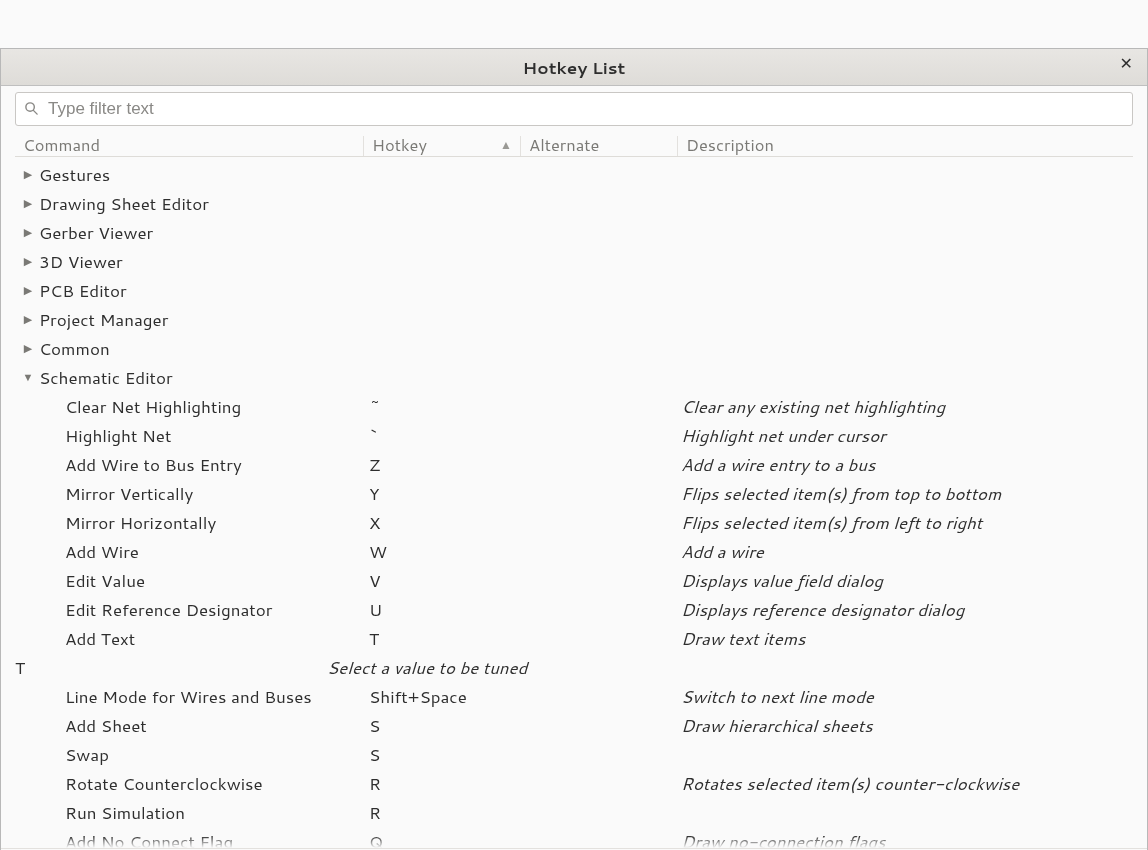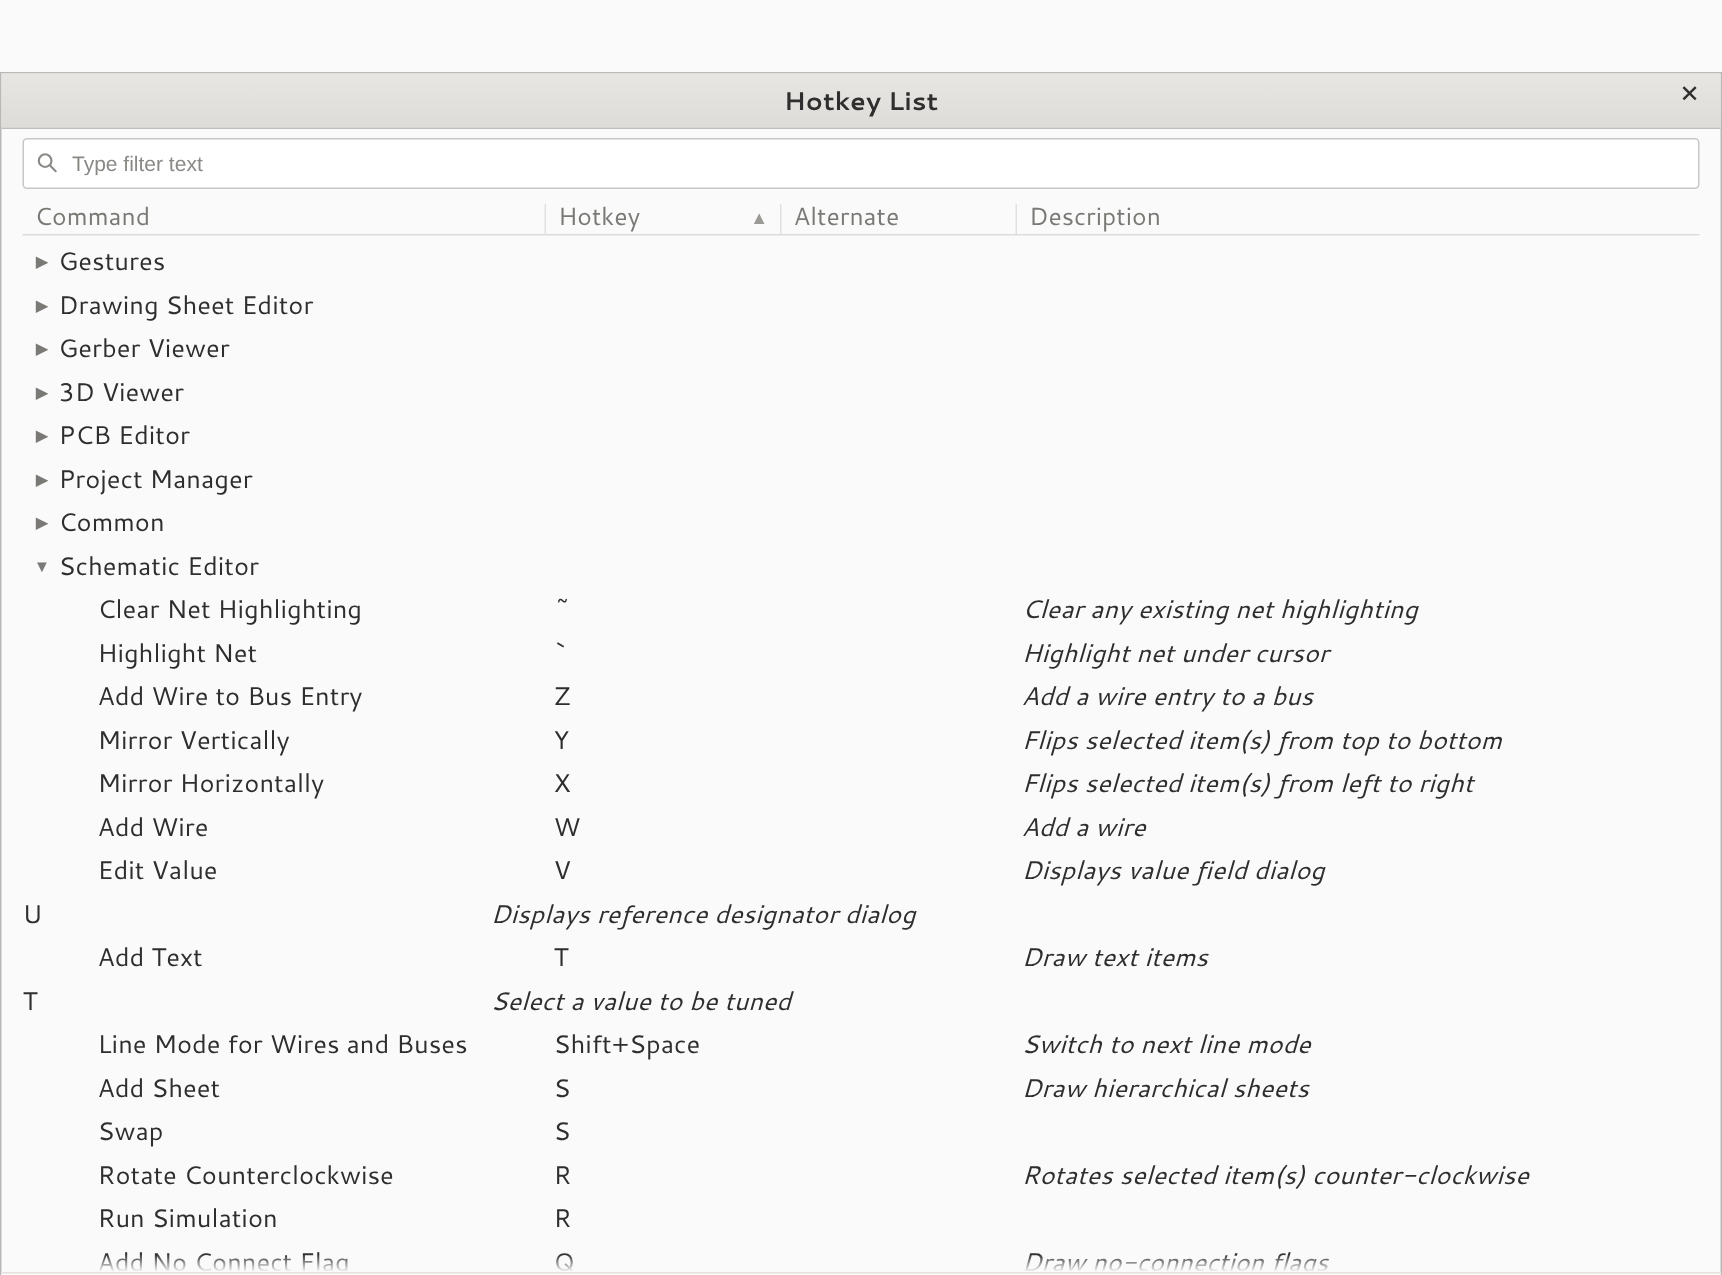--- a/index.html
+++ b/index.html
@@ -3,21 +3,21 @@
 <meta charset="utf-8">
 <style>
   * { box-sizing: border-box; margin: 0; padding: 0; }
   html, body { width: 1148px; height: 850px; overflow: hidden; font-family: "Cantarell", "Segoe UI", "Helvetica Neue", sans-serif; font-size: 17px; color: #2e2e2e; background: #fafafa; }
   .window { width: 1148px; height: 850px; display: flex; flex-direction: column; background: #fafafa; border: 1px solid #b8b8b8; margin-top: 48px; }
   .titlebar { height: 37px; background: linear-gradient(#e8e6e3, #dedcd8); border-bottom: 1px solid #bfbfbf; display: flex; align-items: center; justify-content: center; position: relative; }
   .titlebar .title { font-weight: 600; font-size: 17px; color: #2e2e2e; }
   .titlebar .close { position: absolute; right: 10px; top: 4px; font-size: 16px; color: #2e2e2e; cursor: pointer; line-height: 1; padding: 2px 4px; }
   .content { flex: 1 1 auto; display: flex; flex-direction: column; padding: 6px 14px 0 14px; min-height: 0; }
   .filter-wrap { position: relative; margin-bottom: 2px; }
-  .filter-input { width: 100%; height: 34px; border: 1px solid #c9c7c4; border-radius: 3px; padding: 4px 8px 4px 32px; font-size: 14px; background: #fff; color: #2e2e2e; }
+  .filter-input { width: 100%; height: 34px; border: 1px solid #c9c7c4; border-radius: 3px; padding: 4px 8px 4px 32px; font-size: 17px; background: #fff; color: #2e2e2e; }
   .filter-input::placeholder { color: #8a8986; }
   .search-ico { position: absolute; left: 9px; top: 9px; width: 15px; height: 15px; color: #8a8986; }
   .header-row { display: flex; align-items: flex-end; height: 30px; border-bottom: 1px solid #dedcd8; user-select: none; }
   .header-cell { color: #7a7975; font-size: 16.5px; padding-left: 8px; display: flex; align-items: center; gap: 4px; }
   .col-command { width: 348px; padding-left: 8px; }
   .col-hotkey   { width: 156px; position: relative; }
   .col-alt      { width: 156px; }
   .col-desc     { flex: 1 1 auto; }
   .sort-ico { margin-left: auto; margin-right: 8px; font-size: 12px; color: #9a9995; }
   .sep { width: 1px; height: 20px; background: #e3e1de; }
@@ -143,20 +143,21 @@
             <span class="cell-alt"></span>
             <span class="cell-desc">Add a wire</span>
           </div>
           <div class="row child-row">
             <span class="cell-command">Edit Value</span>
             <span class="cell-hotkey">V</span>
             <span class="cell-alt"></span>
             <span class="cell-desc">Displays value field dialog</span>
           </div>
           <div class="row child-row">
+            <span class="cell-command">Edit Reference Designator</span>
             <span class="cell-hotkey">U</span>
             <span class="cell-alt"></span>
             <span class="cell-desc">Displays reference designator dialog</span>
           </div>
           <div class="row child-row">
             <span class="cell-command">Add Text</span>
             <span class="cell-hotkey">T</span>
             <span class="cell-alt"></span>
             <span class="cell-desc">Draw text items</span>
           </div>

